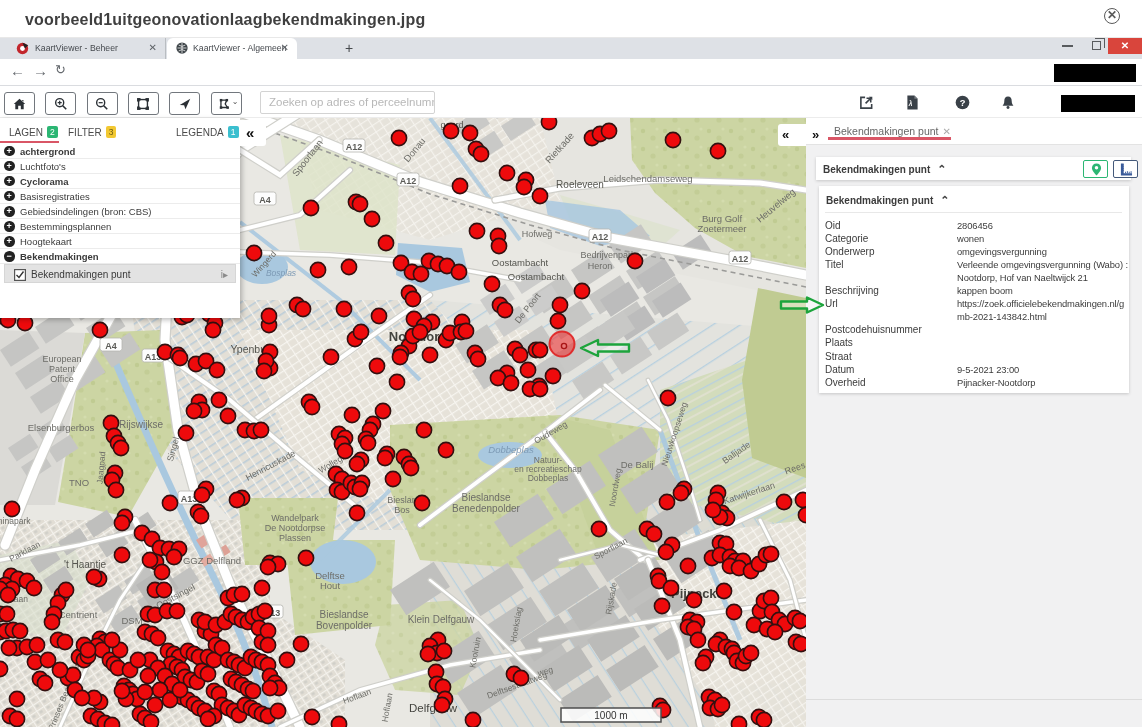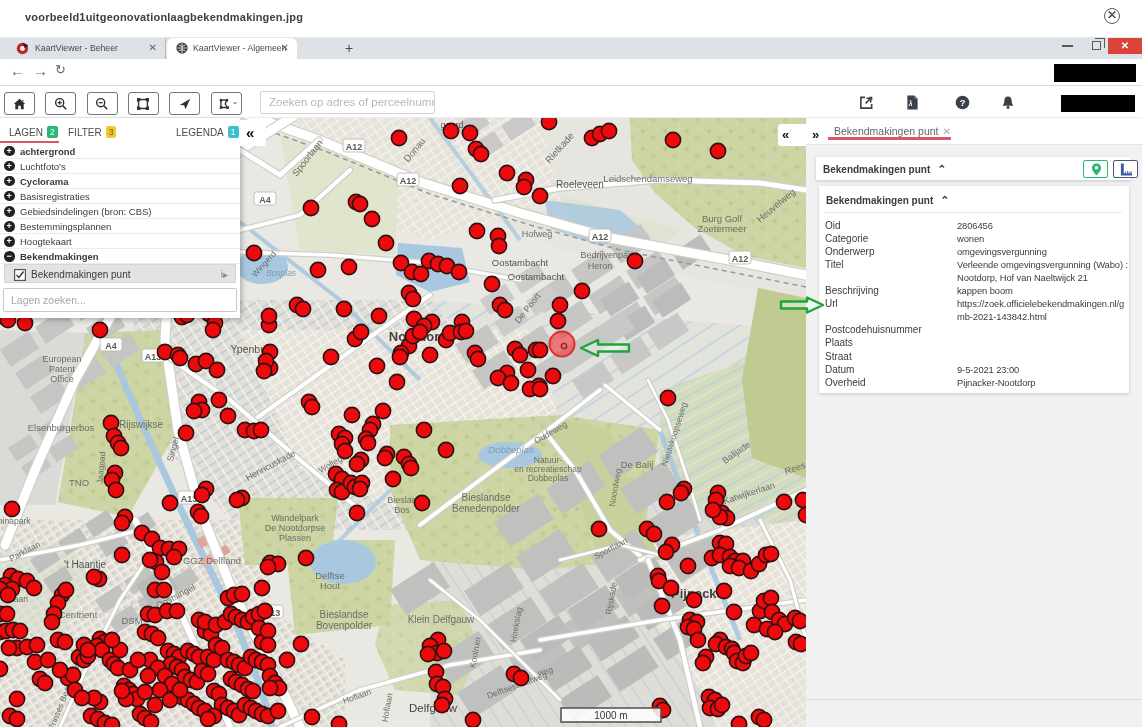--- a/index.html
+++ b/index.html
@@ -1,19 +1,19 @@
 <!DOCTYPE html>
 <html><head><meta charset="utf-8"><title>page</title><style>
 *{margin:0;padding:0;box-sizing:border-box}
 html,body{width:1142px;height:727px;overflow:hidden;font-family:"Liberation Sans",sans-serif;background:#fff}
 .abs{position:absolute}
 #stage{position:relative;width:1142px;height:727px;background:#fff}
 
 #titlebar{position:absolute;left:0;top:0;width:1142px;height:38px;background:#fff;border-bottom:1px solid #e8e8e8}
-#fname{position:absolute;left:25px;top:11px;font-size:11px;font-weight:bold;color:#3f3f3f;letter-spacing:0.2px}
+#fname{position:absolute;left:25px;top:11px;font-size:16px;font-weight:bold;color:#3f3f3f;letter-spacing:0.2px}
 #closex{position:absolute;left:1104px;top:8px;width:16px;height:16px;border:1.4px solid #5a5a5a;border-radius:50%;color:#5a5a5a;font-size:12px;line-height:13px;text-align:center;font-weight:bold}
 
 #tabstrip{position:absolute;left:0;top:38px;width:1142px;height:21px;background:#dee1e6}
 .tab{position:absolute;top:38px;height:21px;font-size:8.7px;color:#45494e}
 #tab1{left:8px;width:158px;background:#dee1e6;border-right:1px solid #b9bdc1}
 #tab2{left:167px;width:130px;background:#fff;border-radius:6px 6px 0 0}
 .tabtxt{position:absolute;left:27px;top:5px;white-space:nowrap}
 .tabx{position:absolute;right:8px;top:4px;font-size:10px;color:#5f6368}
 #newtab{position:absolute;left:345px;top:40px;font-size:14px;color:#45494d}
 #wmin{position:absolute;left:1062px;top:45px;width:11px;height:1.6px;background:#585b5e}
@@ -950,21 +950,20 @@
         <span class="lt" style="font-weight:bold">Bekendmakingen</span>
       </div>
       <div id="subrow">
         <svg style="position:absolute;left:9px;top:3.5px" width="12" height="12" viewBox="0 0 12 12">
           <rect x="0.6" y="0.6" width="10.8" height="10.8" fill="#fff" stroke="#555" stroke-width="1.2"></rect>
           <path d="M2.5 6 L5 8.5 L9.5 2.5" fill="none" stroke="#333" stroke-width="1.4"></path>
         </svg>
         <span id="subtxt">Bekendmakingen punt</span>
         <span id="irow">i▸</span>
       </div>
-<div id="lsearch">Lagen zoeken...</div>
 </div>
 <div id="rpanel">
 <div id="rtop"></div>
 <div id="collbox">
         <span class="chev" style="position:absolute;left:4px;top:3px">«</span>
       </div>
 <span class="chev" style="position:absolute;left:6px;top:9px">»</span>
 <div id="rtab">Bekendmakingen punt<span id="rtabx">✕</span></div>
 <div id="runder"></div>
 <div class="card" id="card1">

